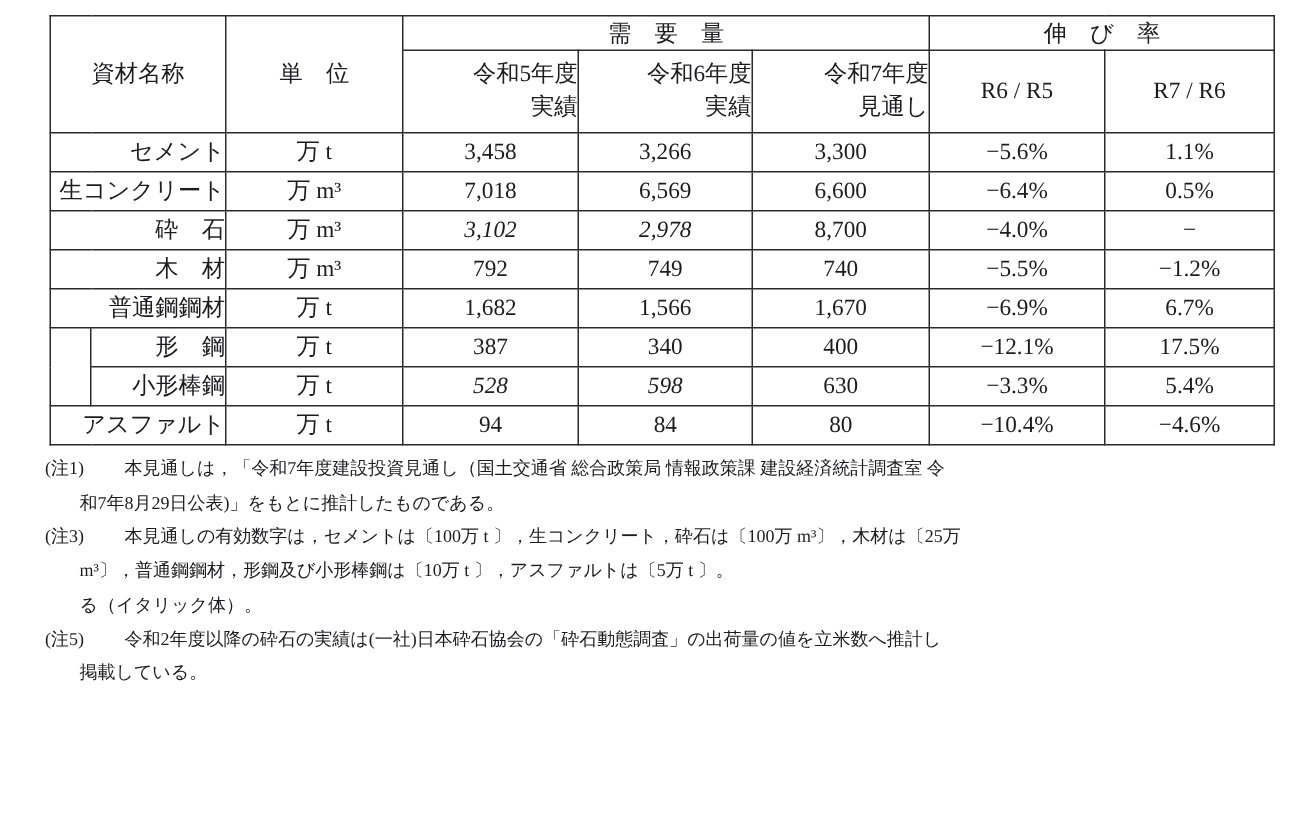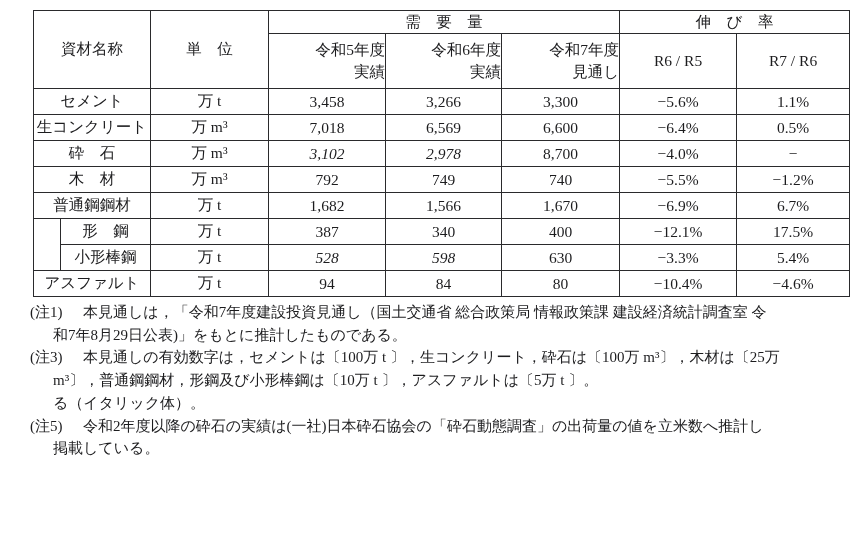--- a/index.html
+++ b/index.html
@@ -24,33 +24,33 @@
     padding: 0;
     vertical-align: middle;
     overflow: hidden;
   }
   tr.hrow1 { height: 23px; }
   tr.hrow2 { height: 55px; }
   tr.drow  { height: 26px; }
 
   td.center { text-align: center; margin-left: 40px; }
   td.colhead { text-align: right; line-height: 1.4; }
-  td.name { text-align: center; padding-left: 5px; }
+  td.name { text-align: right; padding-left: 5px; }
   td.sub  { padding-left: 17px; }
   td.parent { border-bottom: none; }
   td.strip  { border-top: none; }
   td.subtop { border-top: 1px solid #2a2a2c; }
   td.num { text-align: center; padding-right: 13px; }
   td.est { font-style: italic; }
 
   
   .notes {
     position: absolute; left: 30px; top: 301px;
     width: 815px;
-    font-size: 15px;
+    font-size: 12px;
     line-height: 22.7px;
   }
   .note { padding-left: 23px; }
   .note-first { text-indent: -23px; white-space: nowrap; }
   .note-label { display: inline-block; width: 53px; text-indent: 0; }
   .note-cont { white-space: nowrap; }
 </style>
 </head>
 <body>
 

